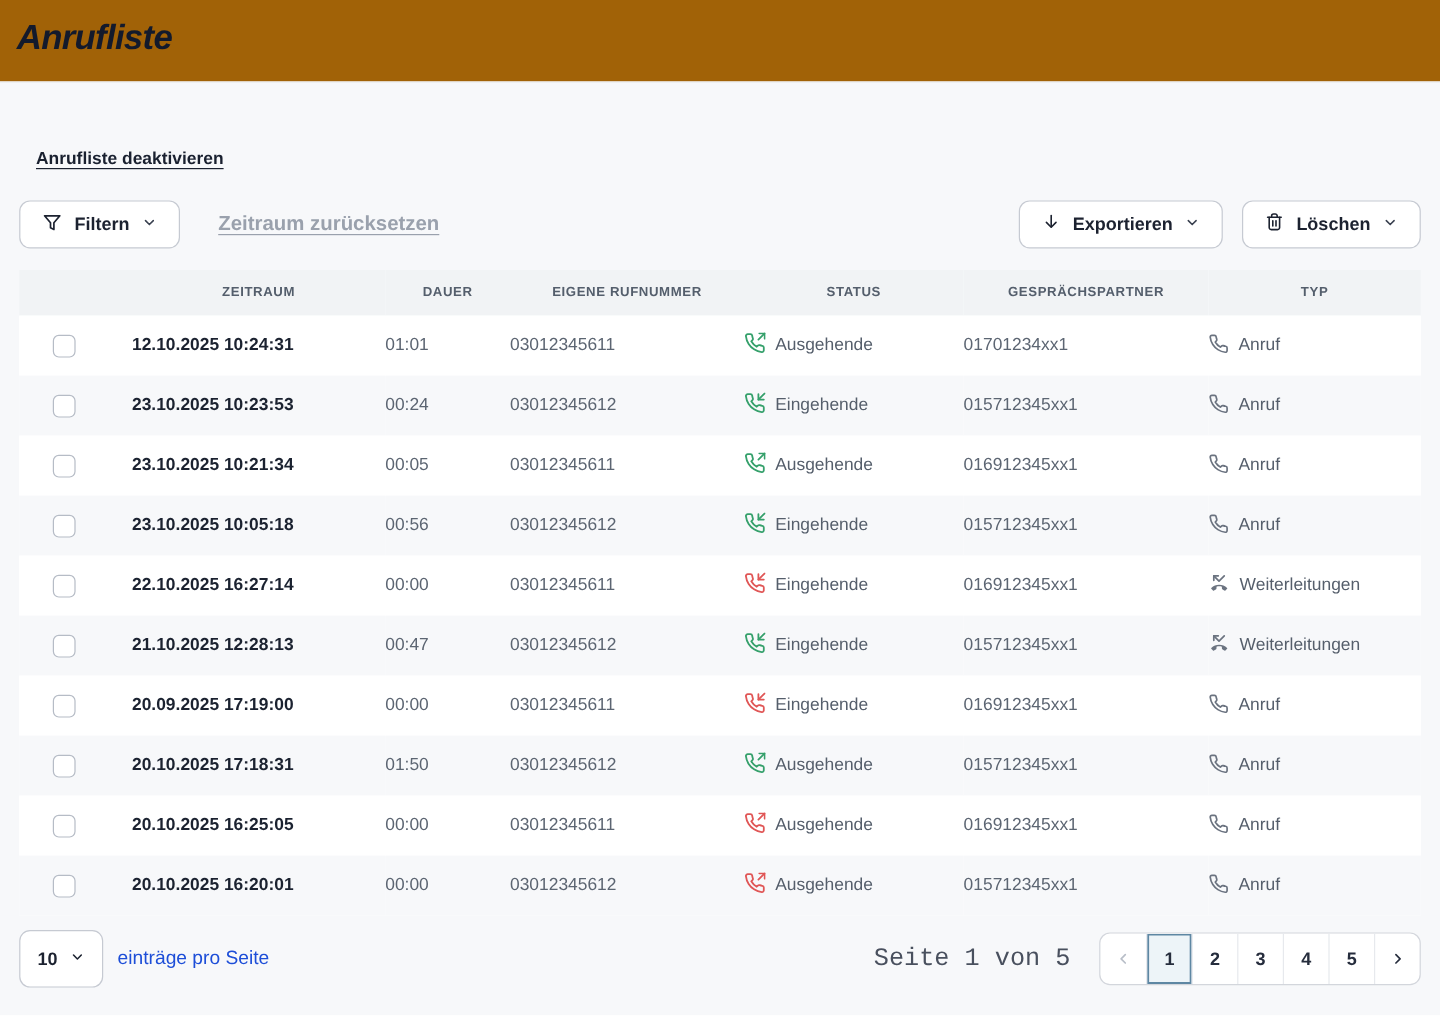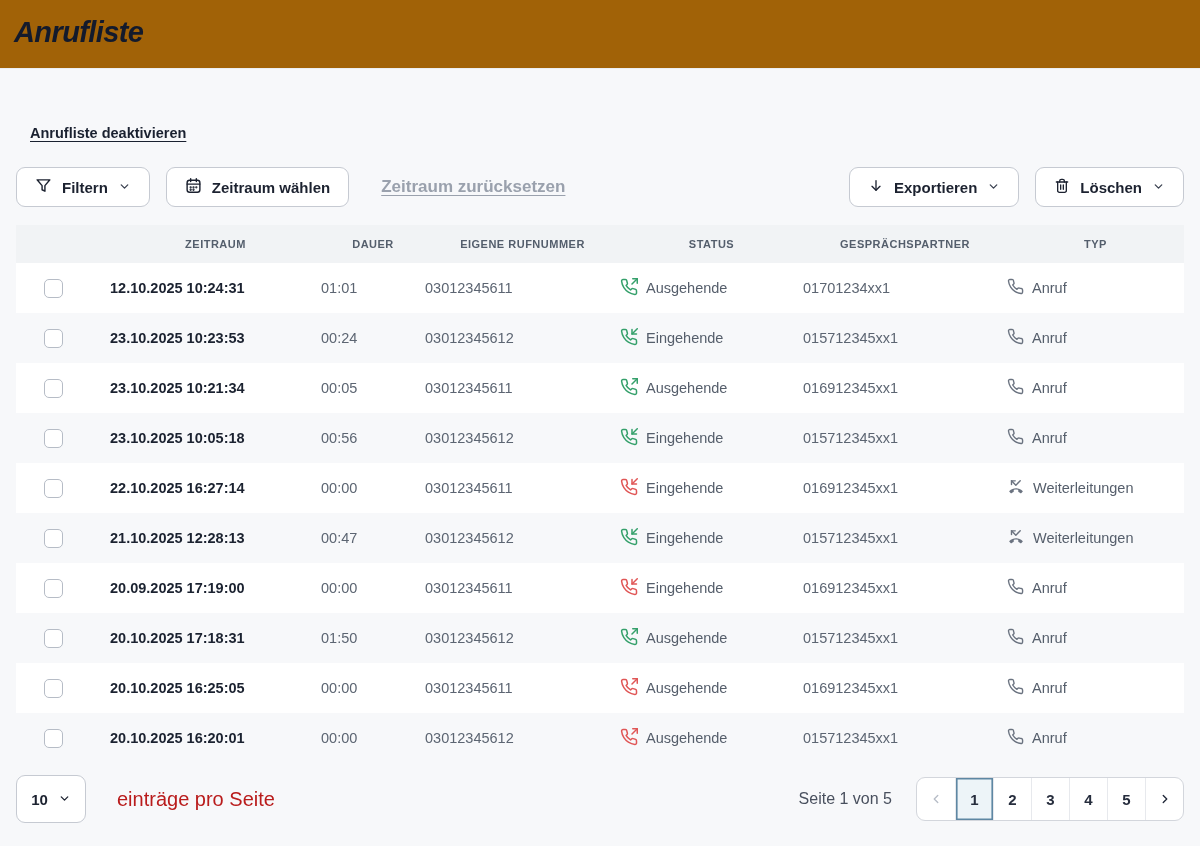--- a/index.html
+++ b/index.html
@@ -39,22 +39,22 @@
   .ico-red { color:#e05656; }
   .ico-gray { color:#6b7380; }
 
   .checkbox { width:19px; height:19px; margin-left:28px; border:1.5px solid #b6bcc6;
     border-radius:5px; background:#fff; cursor:pointer; }
 
   .footer-bar { margin-top:12px; display:flex; align-items:center; padding-bottom:27px; }
   .per-page-select { display:inline-flex; align-items:center; justify-content:center; gap:10px;
     width:70px; height:48px; background:#fff; border:1px solid #c6cad2; border-radius:9px;
     font-size:15px; font-weight:700; color:#1c2230; cursor:pointer; }
-  .per-page-label { margin-left:31px; font-size:20px; color:#b91c1c; }
-  .page-info { margin-left:auto; font-size:16px; color:#49505e; margin-right:24px; }
+  .per-page-label { margin-left:12px; font-size:16px; color:#1d4ed8; }
+  .page-info { margin-left:auto; font-size:21px; color:#49505e; margin-right:24px;font-family:Liberation Mono, monospace; }
   .pager { display:flex; background:#fff; border:1px solid #d3d6dc; border-radius:9px; overflow:hidden; }
   .pager-cell { width:38px; height:42px; display:flex; align-items:center; justify-content:center;
     font-size:15px; font-weight:600; color:#262d3d; cursor:pointer; border-left:1px solid #e7e9ed; }
   .pager-cell:first-child { border-left:none; }
   .pager-cell.active { background:#edf4f8; box-shadow:inset 0 0 0 1.6px #5e87a3; }
   .pager-cell.disabled { color:#b8bec8; cursor:default; }
   .pager-cell svg { display:block; }
 </style>
 </head>
 <body>
@@ -75,36 +75,20 @@
           </svg>
       </span>
       <span>Filtern</span>
       <span class="chev">
         <svg width="13" height="13" viewBox="0 0 24 24" fill="none" stroke="currentColor" stroke-width="2.4" stroke-linecap="round" stroke-linejoin="round">
             <polyline points="6 9 12 15 18 9"></polyline>
           </svg>
       </span>
     </button>
 
-    <button class="btn">
-      <span>
-        <svg width="17" height="17" viewBox="0 0 24 24" fill="none" stroke="currentColor" stroke-width="2" stroke-linecap="round" stroke-linejoin="round">
-            <rect x="3" y="4.5" width="18" height="17" rx="3.5"></rect>
-            <line x1="8" y1="2.5" x2="8" y2="6.5"></line>
-            <line x1="16" y1="2.5" x2="16" y2="6.5"></line>
-            <line x1="3" y1="10" x2="21" y2="10"></line>
-            <circle cx="8" cy="14.5" r="0.6" fill="currentColor"></circle>
-            <circle cx="12" cy="14.5" r="0.6" fill="currentColor"></circle>
-            <circle cx="16" cy="14.5" r="0.6" fill="currentColor"></circle>
-            <circle cx="8" cy="18" r="0.6" fill="currentColor"></circle>
-            <circle cx="12" cy="18" r="0.6" fill="currentColor"></circle>
-          </svg>
-      </span>
-      <span>Zeitraum wählen</span>
-    </button>
 
     <a class="reset-link">Zeitraum zurücksetzen</a>
 
     <div class="toolbar-right">
       <button class="btn">
         <span>
           <svg width="16" height="16" viewBox="0 0 24 24" fill="none" stroke="currentColor" stroke-width="2" stroke-linecap="round" stroke-linejoin="round">
               <line x1="12" y1="4" x2="12" y2="18"></line>
               <polyline points="6 12.5 12 18.5 18 12.5"></polyline>
             </svg>

